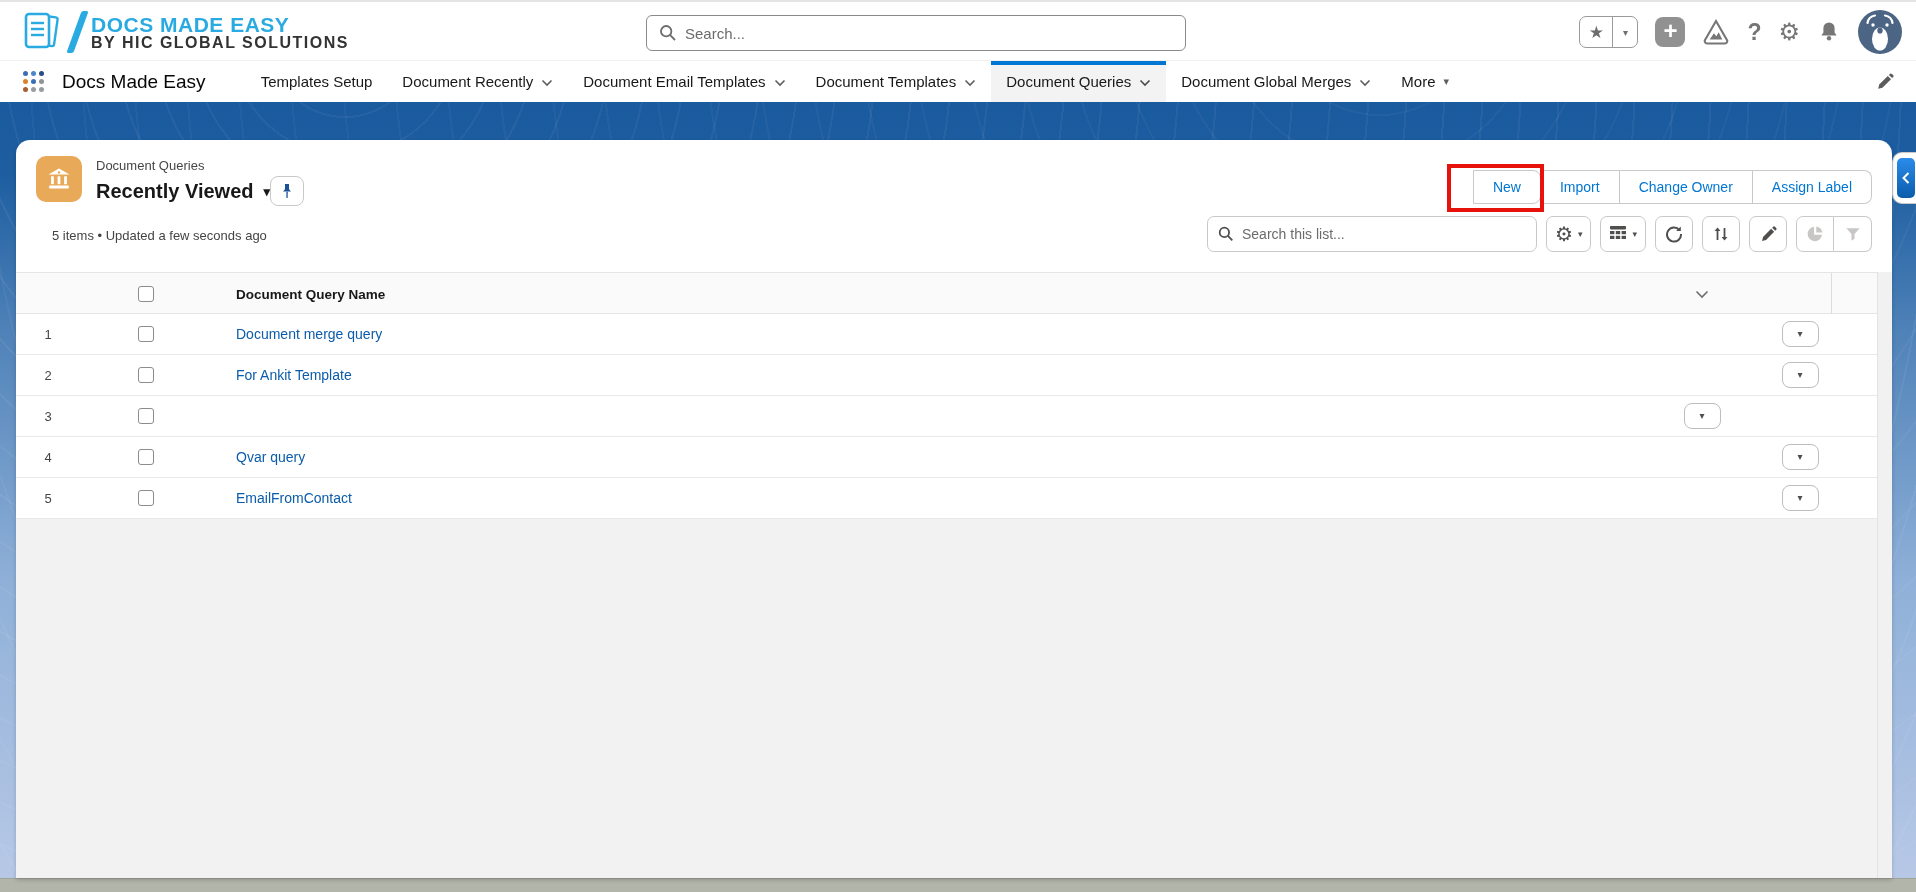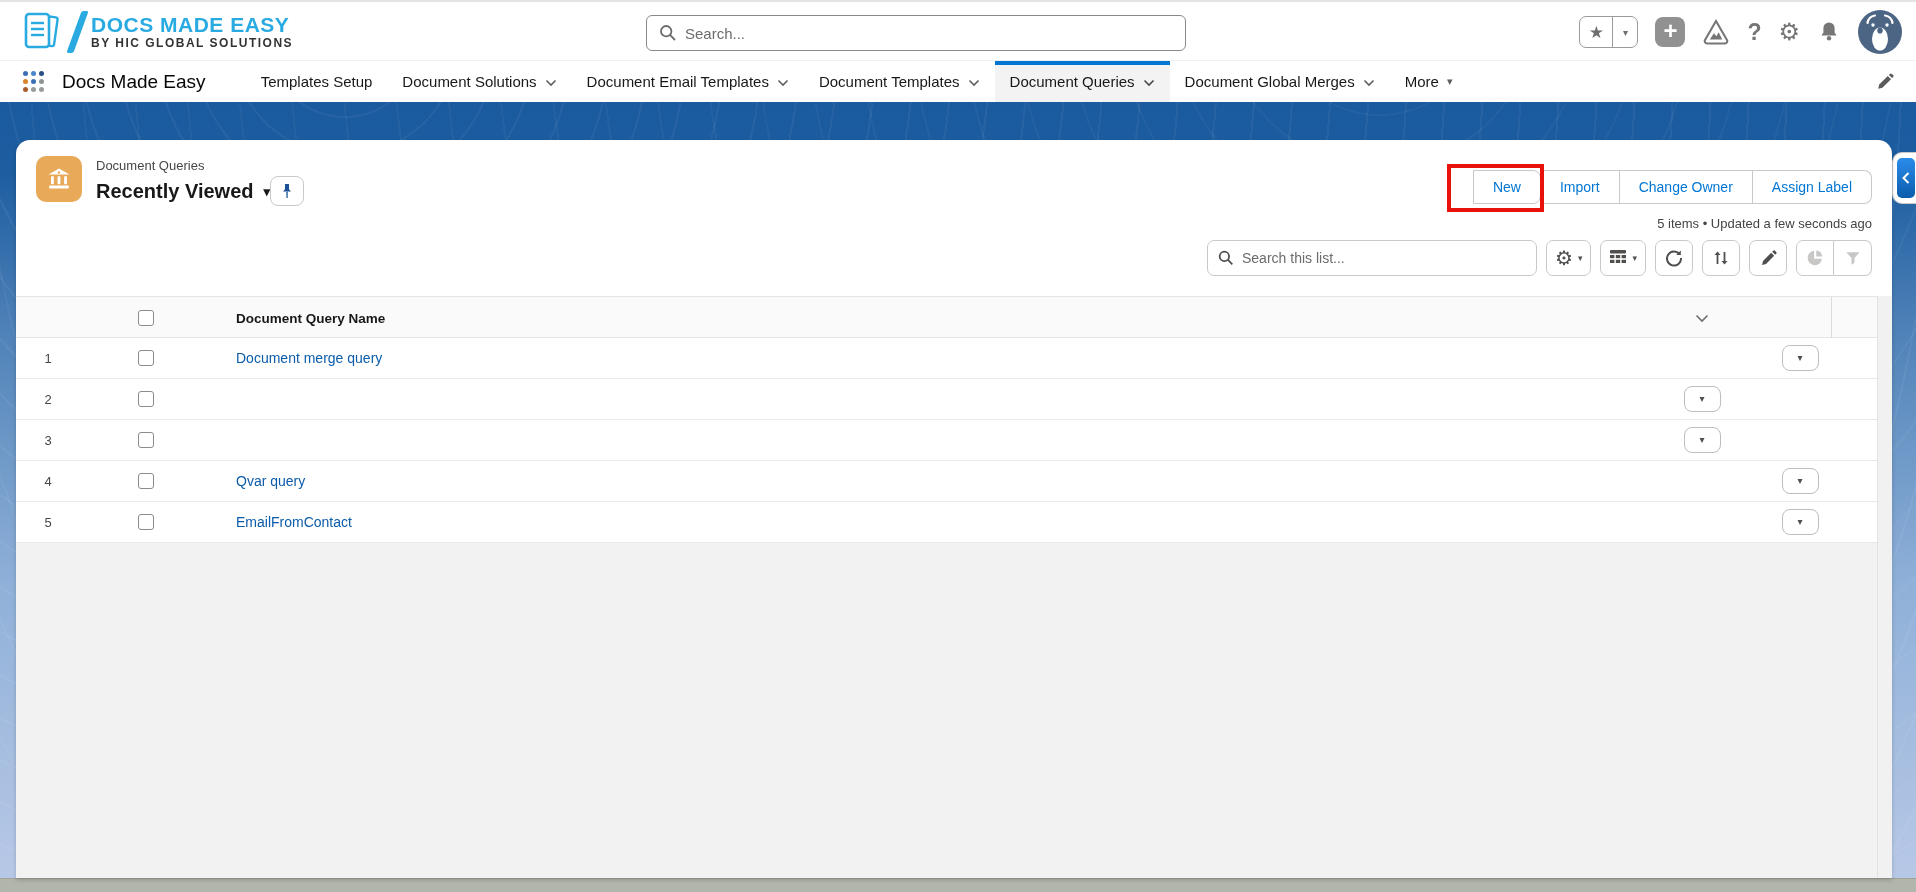--- a/index.html
+++ b/index.html
@@ -5,21 +5,21 @@
   * { margin:0; padding:0; box-sizing:border-box; }
   html,body { background:#e9e9e9; }
   body { font-family:"Liberation Sans", sans-serif; }
   .screen { position:relative; width:1916px; height:892px; background:#fff; overflow:hidden; }
 
   
   .topbar { position:relative; height:60px; background:#fff; border-top:2px solid #e4e4e4; }
   .logo { position:absolute; left:20px; top:7px; display:flex; align-items:center; gap:6px; }
   .logo-slash { width:7px; height:42px; background:#29abe2; transform:skewX(-20deg); border-radius:2px; margin:0 4px 0 2px; }
   .logo-text-title { font-size:21px; font-weight:700; color:#29abe2; letter-spacing:0.5px; line-height:22px; }
-  .logo-text-sub { font-size:12px; font-weight:700; color:#333; letter-spacing:1.5px; line-height:14px; }
+  .logo-text-sub { font-size:16px; font-weight:700; color:#333; letter-spacing:1.5px; line-height:14px; }
   .gsearch { position:absolute; left:646px; top:13px; width:540px; height:36px; }
   .gsearch input { width:100%; height:100%; border:1px solid #8a8a8a; border-radius:6px; padding:0 12px 0 38px; font-size:15px; color:#181818; font-family:inherit; outline:none; background:#fff; }
   .gsearch input::placeholder { color:#6b6b6b; }
   .gsearch .mag { position:absolute; left:12px; top:8px; }
   .top-icons { position:absolute; right:14px; top:0; height:60px; display:flex; align-items:center; gap:17px; color:#706e6b; }
   .fav-combo { display:flex; align-items:stretch; height:32px; border:1px solid #9b9b9b; border-radius:7px; overflow:hidden; background:#fff; }
   .fav-star { width:32px; display:flex; align-items:center; justify-content:center; font-size:17px; color:#6e6e6e; }
   .fav-sep { width:1px; background:#9b9b9b; }
   .fav-caret { width:24px; display:flex; align-items:center; justify-content:center; font-size:10px; color:#6e6e6e; }
   .quick-create { width:30px; height:30px; border-radius:8px; background:#919191; color:#fff; font-size:24px; font-weight:700; display:flex; align-items:center; justify-content:center; line-height:1; padding-bottom:2px; }
@@ -69,21 +69,21 @@
   .pin-btn { width:34px; height:30px; border:1px solid #c9c9c9; border-radius:8px; background:#fff; display:flex; align-items:center; justify-content:center; cursor:pointer; }
 
   .head-actions { margin-top:14px; display:flex; }
   .btn-group { display:flex; }
   .btn-group .sf-btn { height:34px; padding:0 19px; background:#fff; border:1px solid #c9c9c9; border-left-width:0; color:#0176d3; font-size:14px; font-family:inherit; cursor:pointer; white-space:nowrap; }
   .btn-group .sf-btn:first-child { border-left-width:1px; border-radius:8px 0 0 8px; }
   .btn-group .sf-btn:last-child { border-radius:0 8px 8px 0; }
   .hl-wrap { position:relative; display:flex;padding-left:20px; }
   .hl-wrap::after { content:""; position:absolute; top:-6px; bottom:-6px; left:-6px; right:-3px; border:4px solid #e8120d; pointer-events:none; z-index:5; }
 
-  .card-sub { display:flex; justify-content:space-between; align-items:flex-end; padding:6px 20px 12px 16px;flex-direction:column; }
+  .card-sub { display:flex; justify-content:space-between; align-items:flex-end; padding:6px 20px 12px 36px; }
   .summary { font-size:13px; color:#444; padding-bottom:9px; }
   .list-tools { display:flex; align-items:center; gap:9px; }
   .list-search { position:relative; width:330px; height:36px; }
   .list-search input { width:100%; height:100%; border:1px solid #c9c9c9; border-radius:7px; padding:0 10px 0 34px; font-size:14px; color:#181818; font-family:inherit; outline:none; }
   .list-search input::placeholder { color:#6b6b6b; }
   .list-search .mag { position:absolute; left:10px; top:9px; }
   .tool-btn { height:36px; min-width:38px; border:1px solid #c9c9c9; border-radius:7px; background:#fff; display:flex; align-items:center; justify-content:center; gap:5px; padding:0 8px; cursor:pointer; color:#514f4d; }
   .tool-btn .caret-filled { font-size:9px; color:#514f4d; }
   .tool-btn .gear-glyph { font-size:20px; line-height:1; }
   .tool-pair { display:flex; }
@@ -194,21 +194,21 @@
           <i></i>
           <i></i>
         </span>
     </span>
     <span class="app-name">Docs Made Easy</span>
     <div class="tabs">
       <div class="tab">
         <span>Templates Setup</span>
       </div>
       <div class="tab">
-        <span>Document Solutions</span>
+        <span>Document Recently</span>
         <span class="chev">
             <svg width="12" height="8" viewBox="0 0 12 8" fill="none" stroke="#5e5e5e" stroke-width="1.6">
               <path d="M1.5 1.5 L6 6 L10.5 1.5"></path>
             </svg>
           </span>
       </div>
       <div class="tab">
         <span>Document Email Templates</span>
         <span class="chev">
             <svg width="12" height="8" viewBox="0 0 12 8" fill="none" stroke="#5e5e5e" stroke-width="1.6">
@@ -401,20 +401,21 @@
           <span class="row-action">
               <button>
                 <span>▾</span>
               </button>
             </span>
           <span></span>
         </div>
         <div class="tgrid trow">
           <span class="rownum">2</span>
           <input type="checkbox" class="cbx" style="">
+          <a class="row-link">For Ankit Template</a>
           <span></span>
           <span class="row-action">
               <button>
                 <span>▾</span>
               </button>
             </span>
           <span></span>
         </div>
         <div class="tgrid trow">
           <span class="rownum">3</span>

